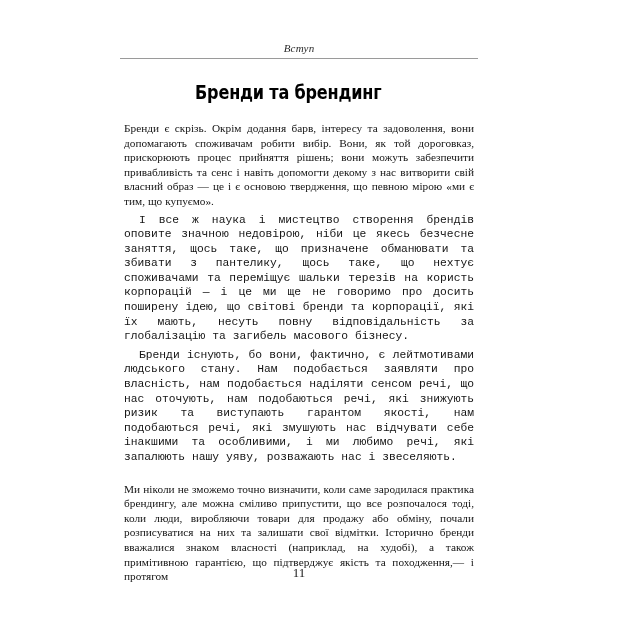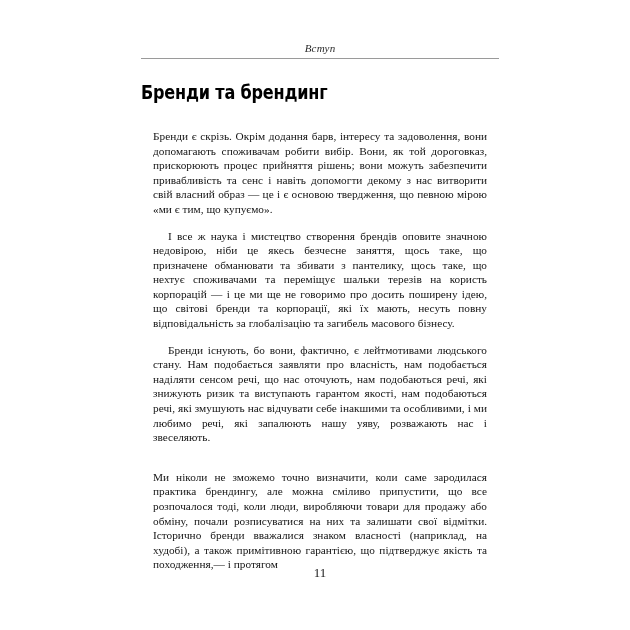--- a/index.html
+++ b/index.html
@@ -11,21 +11,21 @@
     width: 630px;
     height: 630px;
     overflow: hidden;
     font-family: "Liberation Serif", "DejaVu Serif", serif;
     color: #111111;
     position: relative;
   }
 
   .page {
     position: absolute;
-    left: 141px;
+    left: 120px;
     top: 0;
     width: 358px;
     height: 630px;
   }
 
   
   .running-head {
     text-align: center;
     font-style: italic;
     font-size: 11px;
@@ -51,37 +51,37 @@
     font-size: 19px;
     line-height: 1.15;
     color: #000000;
     margin: 0;
     padding: 0;
     letter-spacing: -0.2px;
     transform: scaleX(0.94);
     transform-origin: left center;
   }
 
-  .heading-one-wrap { padding-top: 23px; }
+  .heading-one-wrap { padding-top: 23px; text-align: center; }
   .heading-two-wrap { padding-top: 39px; }
 
   
   p.body-par {
-    margin: 12px;
+    margin: 4px;
     font-size: 11.3px;
     line-height: 14.6px;
     text-align: justify;
     text-justify: inter-word;
     color: #141414;
     hyphens: manual;
     word-spacing: 0.1px;
   }
 
   p.body-par.first { text-indent: 0; padding-top: 13px; }
-  p.body-par.indented { text-indent: 15px; }
+  p.body-par.indented { text-indent: 15px; font-family: Liberation Mono, monospace; }
 
   
   .folio {
     position: absolute;
     left: 0;
     top: 565px;
     width: 358px;
     text-align: center;
     font-size: 13px;
     color: #1a1a1a;

